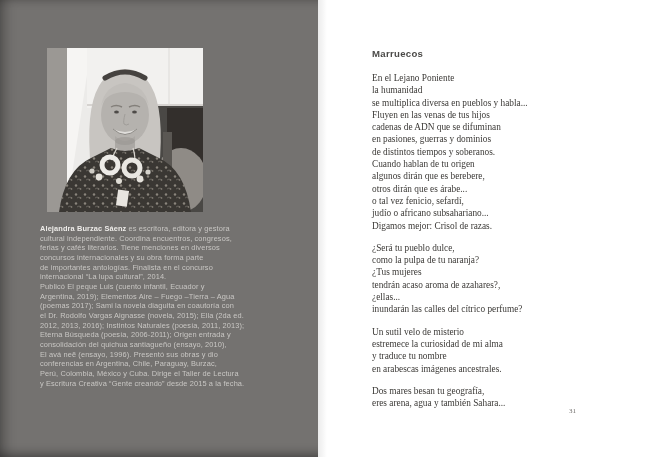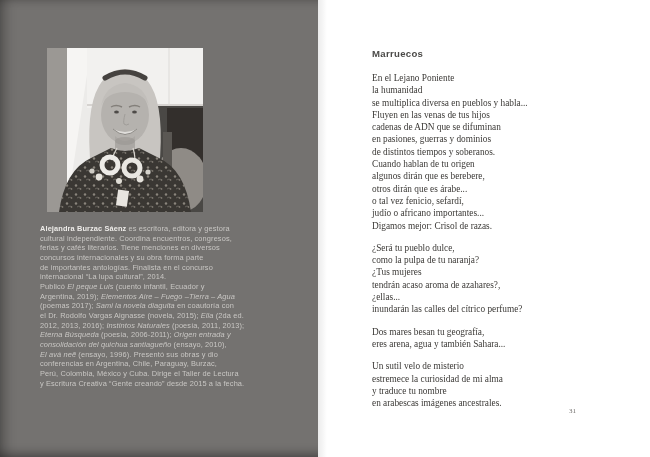--- a/index.html
+++ b/index.html
@@ -23,21 +23,21 @@
     margin:0;overflow:hidden;background:#ecebe9;
   }
   .photo svg{display:block;width:100%;height:100%;}
   .bio{
     position:absolute;left:40px;top:224px;width:272px;
     font-size:7.4px;line-height:9.65px;letter-spacing:.12px;
     color:var(--bio-text,#c9c7c4);
   }
   .bio-line{white-space:nowrap;}
   .bio .bold{font-weight:bold;color:var(--bio-name,#edebe8);}
-  .bio .italic{font-style:italic;}
+  .bio .italic{}
   
   .page-right{
     position:absolute;left:318px;top:0;width:340px;height:457px;
     background:var(--right-page-bg,#ffffff);
   }
   .page-right::before{
     content:"";position:absolute;left:0;top:0;width:9px;height:100%;
     background:linear-gradient(to right,rgba(0,0,0,.08),rgba(0,0,0,0));
   }
   .poem-title{
@@ -149,38 +149,38 @@
           <div class="poem-line">la humanidad</div>
           <div class="poem-line">se multiplica diversa en pueblos y habla...</div>
           <div class="poem-line">Fluyen en las venas de tus hijos</div>
           <div class="poem-line">cadenas de ADN que se difuminan</div>
           <div class="poem-line">en pasiones, guerras y dominios</div>
           <div class="poem-line">de distintos tiempos y soberanos.</div>
           <div class="poem-line">Cuando hablan de tu origen</div>
           <div class="poem-line">algunos dirán que es berebere,</div>
           <div class="poem-line">otros dirán que es árabe...</div>
           <div class="poem-line">o tal vez fenicio, sefardí,</div>
-          <div class="poem-line">judío o africano importantes...</div>
+          <div class="poem-line">judío o africano subsahariano...</div>
           <div class="poem-line">Digamos mejor: Crisol de razas.</div>
         </div>
         <div class="stanza">
           <div class="poem-line">¿Será tu pueblo dulce,</div>
           <div class="poem-line">como la pulpa de tu naranja?</div>
           <div class="poem-line">¿Tus mujeres</div>
           <div class="poem-line">tendrán acaso aroma de azahares?,</div>
           <div class="poem-line">¿ellas...</div>
           <div class="poem-line">inundarán las calles del cítrico perfume?</div>
         </div>
         <div class="stanza">
-          <div class="poem-line">Dos mares besan tu geografía,</div>
-          <div class="poem-line">eres arena, agua y también Sahara...</div>
-        </div>
-        <div class="stanza">
           <div class="poem-line">Un sutil velo de misterio</div>
           <div class="poem-line">estremece la curiosidad de mi alma</div>
           <div class="poem-line">y traduce tu nombre</div>
           <div class="poem-line">en arabescas imágenes ancestrales.</div>
+        </div>
+        <div class="stanza">
+          <div class="poem-line">Dos mares besan tu geografía,</div>
+          <div class="poem-line">eres arena, agua y también Sahara...</div>
         </div>
       </div>
     <div class="page-number">31</div>
   </div>
 
 </div>
 
 </body></html>

